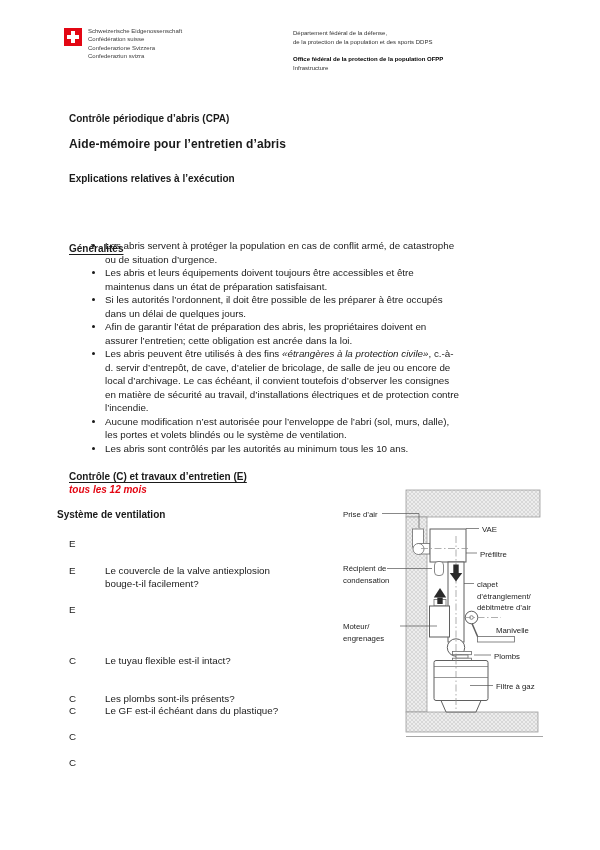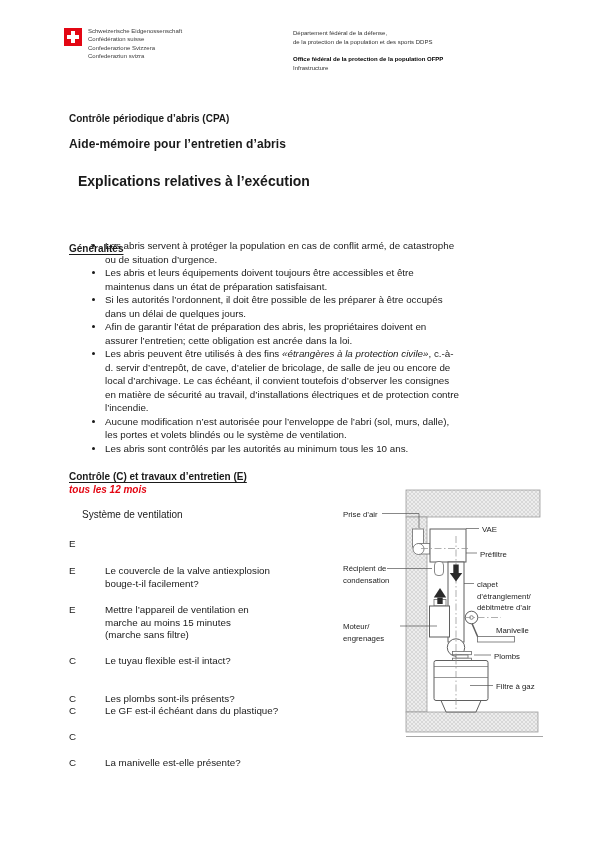--- a/index.html
+++ b/index.html
@@ -12,33 +12,33 @@
   
   .logo-cross { position:absolute; left:64px; top:28px; width:18px; height:18px; background:var(--accent-red); }
   .logo-cross .cv { position:absolute; left:7.2px; top:3.2px; width:3.6px; height:11.6px; background:#fff; }
   .logo-cross .ch { position:absolute; left:3.2px; top:7.2px; width:11.6px; height:3.6px; background:#fff; }
   .logo-lines { position:absolute; left:88px; top:27px; font-size:6px; line-height:8.3px; color:#3c3c3c; }
   .dept { position:absolute; left:293px; top:29px; font-size:6px; line-height:9.3px; color:#333; }
   .dept .office { font-weight:bold; color:#000; margin-top:7px; }
   
   .kicker   { position:absolute; left:69px; top:113px; font-size:10px; font-weight:bold; }
   .main-title { position:absolute; left:69px; top:137px; font-size:12px; font-weight:bold; letter-spacing:.1px; }
-  .subtitle { position:absolute; left:69px; top:173px; font-size:14px; font-weight:bold;margin-left:9px; }
+  .subtitle { position:absolute; left:69px; top:173px; font-size:10px; font-weight:bold; }
   .sect-underline { font-weight:bold; text-decoration:underline; text-underline-offset:2px; }
   .generalites { position:absolute; left:69px; top:203px; font-size:10px;margin-top:40px; }
   
   ul.bullets { position:absolute; left:69px; top:224px; width:470px; margin:15px; padding-left:21px; list-style:disc outside; }
   ul.bullets li { font-size:9.8px; line-height:13.5px; }
   .bt { white-space:pre-line; }
   .em { font-style:italic; }
   
   .heading2 { position:absolute; left:69px; top:471px; font-size:10px; }
   .frequency { position:absolute; left:69px; top:484px; font-size:10px; font-weight:bold; font-style:italic; color:var(--accent-red);text-align:center; }
   
-  .cl-heading { position:absolute; left:82px; top:509px; font-size:10px; font-weight:normal; }
+  .cl-heading { position:absolute; left:57px; top:509px; font-size:10px; font-weight:bold; }
   .cl-row { position:absolute; left:69px; width:270px; display:flex; font-size:9.8px; line-height:12.5px; }
   .cl-letter { width:36px; flex:0 0 36px; }
   .cl-text { white-space:pre-line; flex:1; }
   .r1{top:538px}.r2{top:565px}.r3{top:604px}.r4{top:655px}.r5{top:682px}
   .r6{top:693px}.r7{top:705px}.r8{top:731px}.r9{top:757px}
   
   .diagram { position:absolute; left:340px; top:483px; }
   .diagram text { font:7.8px "Liberation Sans", sans-serif; fill:#1c1c1c; }
   .wall { fill:url(#hatch); stroke:#9c9c9c; stroke-width:.8; }
   .eq  { fill:#fff; stroke:#5f5f5f; stroke-width:1; }
@@ -100,23 +100,20 @@
   <div class="cl-row r1">
       <span class="cl-letter">E</span>
     </div>
   <div class="cl-row r2">
       <span class="cl-letter">E</span>
       <span class="cl-text">Le couvercle de la valve antiexplosion
 bouge-t-il facilement?</span>
     </div>
   <div class="cl-row r3">
       <span class="cl-letter">E</span>
-      <span class="cl-text">Mettre l’appareil de ventilation en
-marche au moins 15 minutes
-(marche sans filtre)</span>
     </div>
   <div class="cl-row r4">
       <span class="cl-letter">C</span>
       <span class="cl-text">Le tuyau flexible est-il intact?</span>
     </div>
   <div class="cl-row r5">
       <span class="cl-letter"></span>
     </div>
   <div class="cl-row r6">
       <span class="cl-letter">C</span>
@@ -124,21 +121,20 @@
     </div>
   <div class="cl-row r7">
       <span class="cl-letter">C</span>
       <span class="cl-text">Le GF est-il échéant dans du plastique?</span>
     </div>
   <div class="cl-row r8">
       <span class="cl-letter">C</span>
     </div>
   <div class="cl-row r9">
       <span class="cl-letter">C</span>
-      <span class="cl-text">La manivelle est-elle présente?</span>
     </div>
 
   <svg class="diagram" width="216" height="258" viewBox="340 483 216 258" xmlns="http://www.w3.org/2000/svg">
     <defs>
       <pattern id="hatch" width="4" height="4" patternUnits="userSpaceOnUse">
         <rect width="4" height="4" fill="#ededed"></rect>
         <path d="M0 0 L4 4 M4 0 L0 4" stroke="#c9c9c9" stroke-width="0.6"></path>
       </pattern>
     </defs>
 

